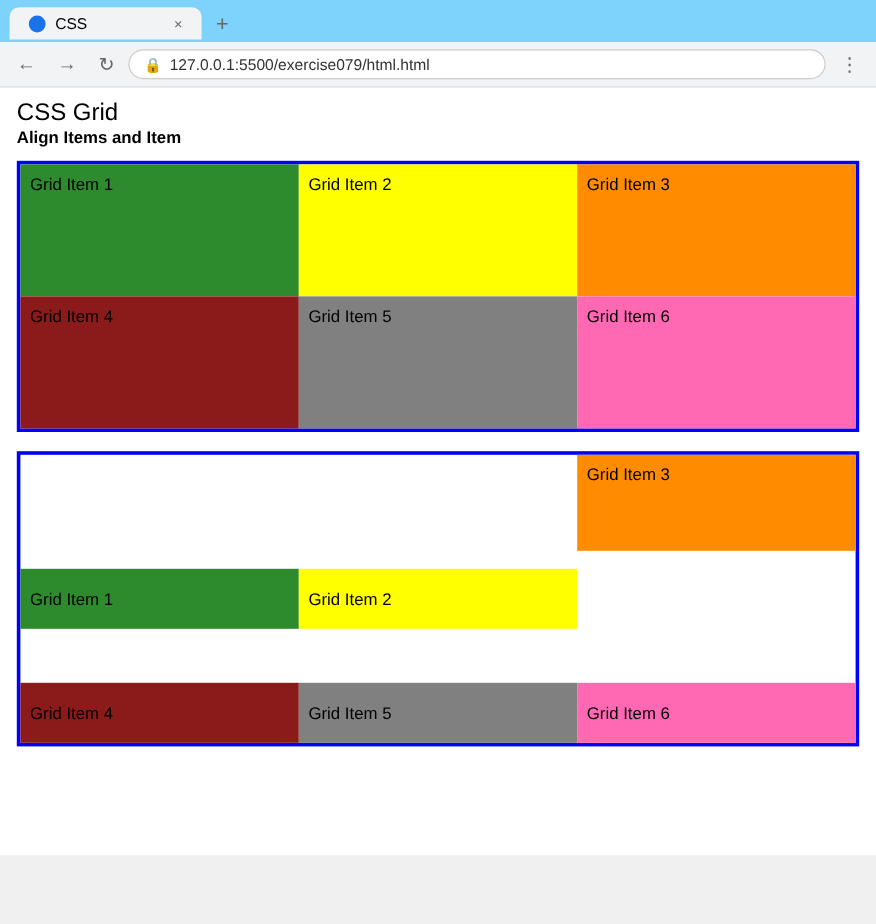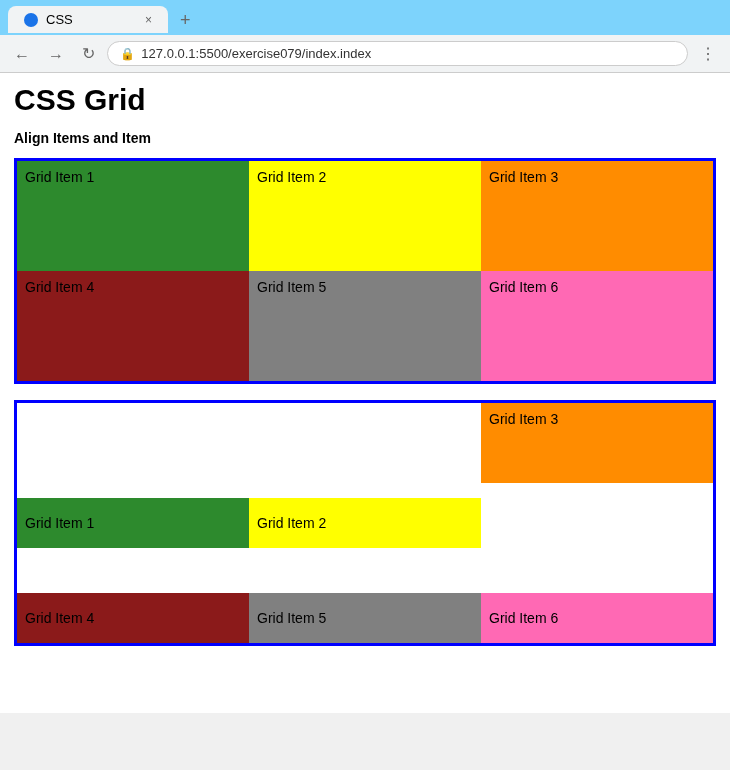--- a/index.html
+++ b/index.html
@@ -79,23 +79,23 @@
     .address-bar .url-text { color: #333; }
     .menu-btn { color: #666; font-size: 16px; cursor: pointer; padding: 2px 6px; }
 
     
     .page-content {
       background: white;
       padding: 10px 14px;
       min-height: 640px;
     }
     .page-title {
-      font-size: 30px;
-      font-weight: bold;
-      margin-bottom: 13px;
+      font-size: 20px;
+      font-weight: normal;
+      margin-bottom: 0;
     }
     .page-subtitle {
       font-size: 14px;
       font-weight: bold;
       margin-bottom: 12px;
     }
 
     
     .grid-container {
       border: 3px solid blue;
@@ -198,21 +198,21 @@
       <span class="close-btn">×</span>
     </div>
     <span class="new-tab-btn">+</span>
   </div>
   <div class="nav-bar">
     <span class="nav-btn">←</span>
     <span class="nav-btn">→</span>
     <span class="nav-btn">↻</span>
     <div class="address-bar">
       <span class="lock-icon">🔒</span>
-      <span class="url-text">127.0.0.1:5500/exercise079/index.index</span>
+      <span class="url-text">127.0.0.1:5500/exercise079/html.html</span>
     </div>
     <span class="menu-btn">⋮</span>
   </div>
 </div>
 
 <div class="page-content">
   <h1 class="page-title">CSS Grid</h1>
   <p class="page-subtitle">Align Items and Item</p>
 
   <div class="grid-container">

